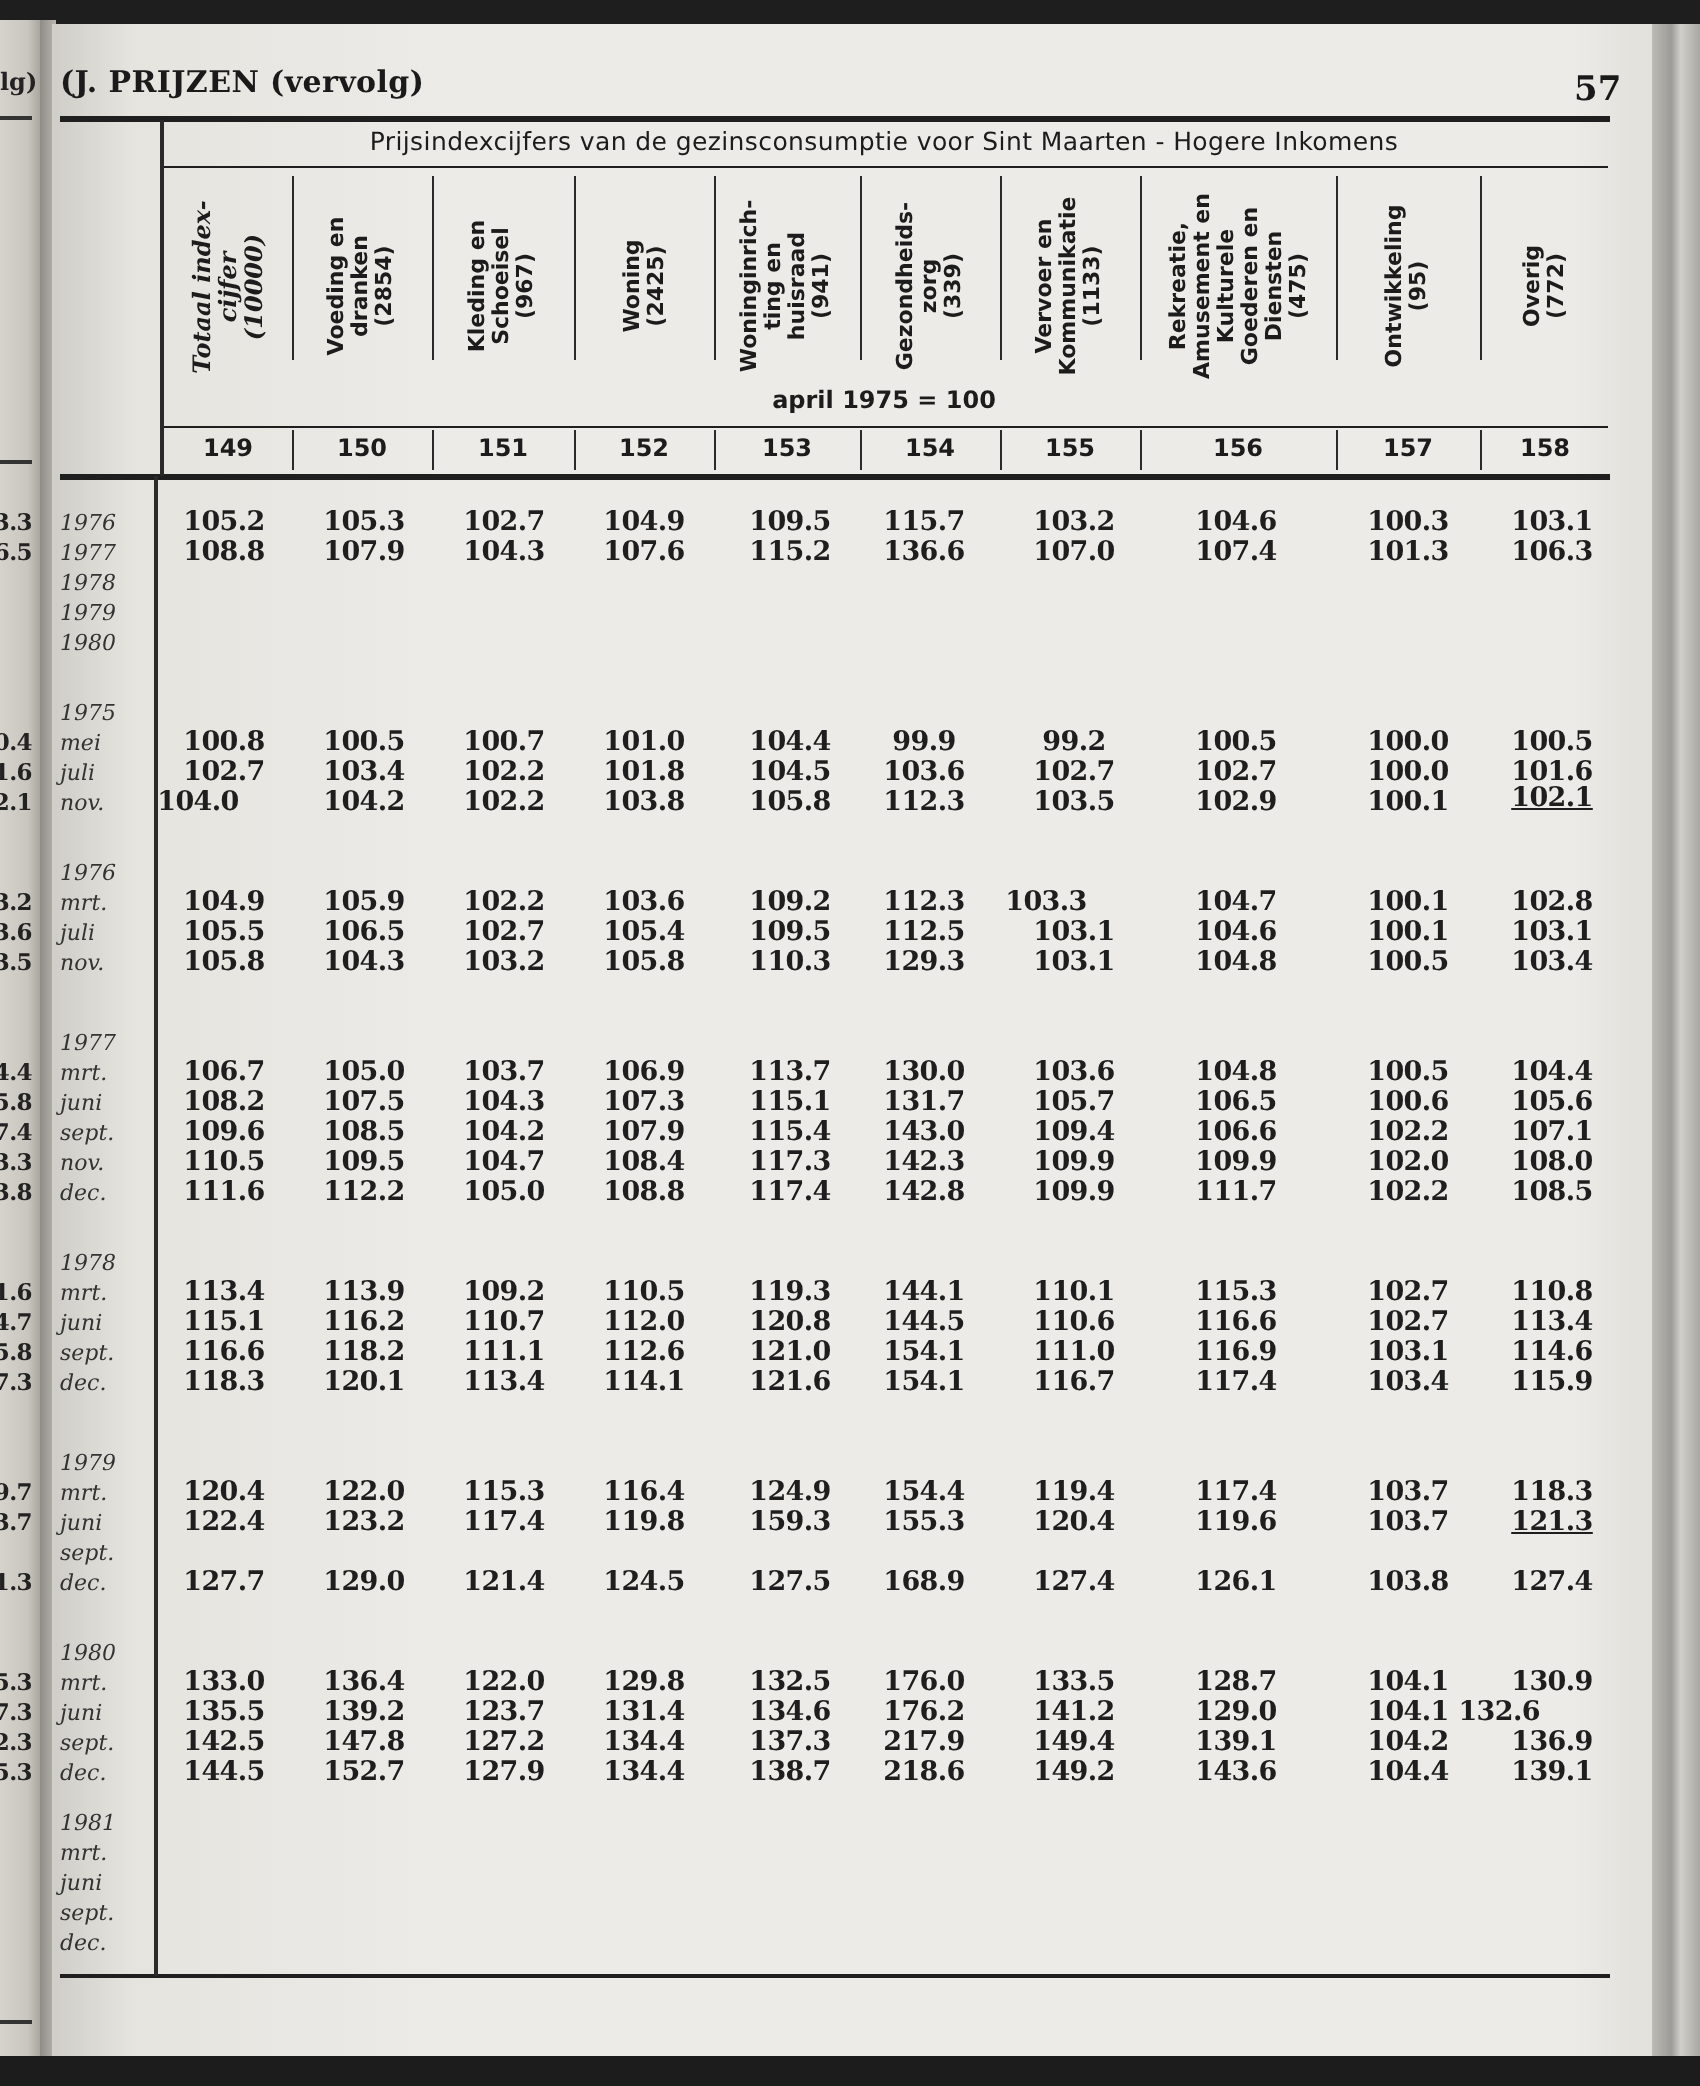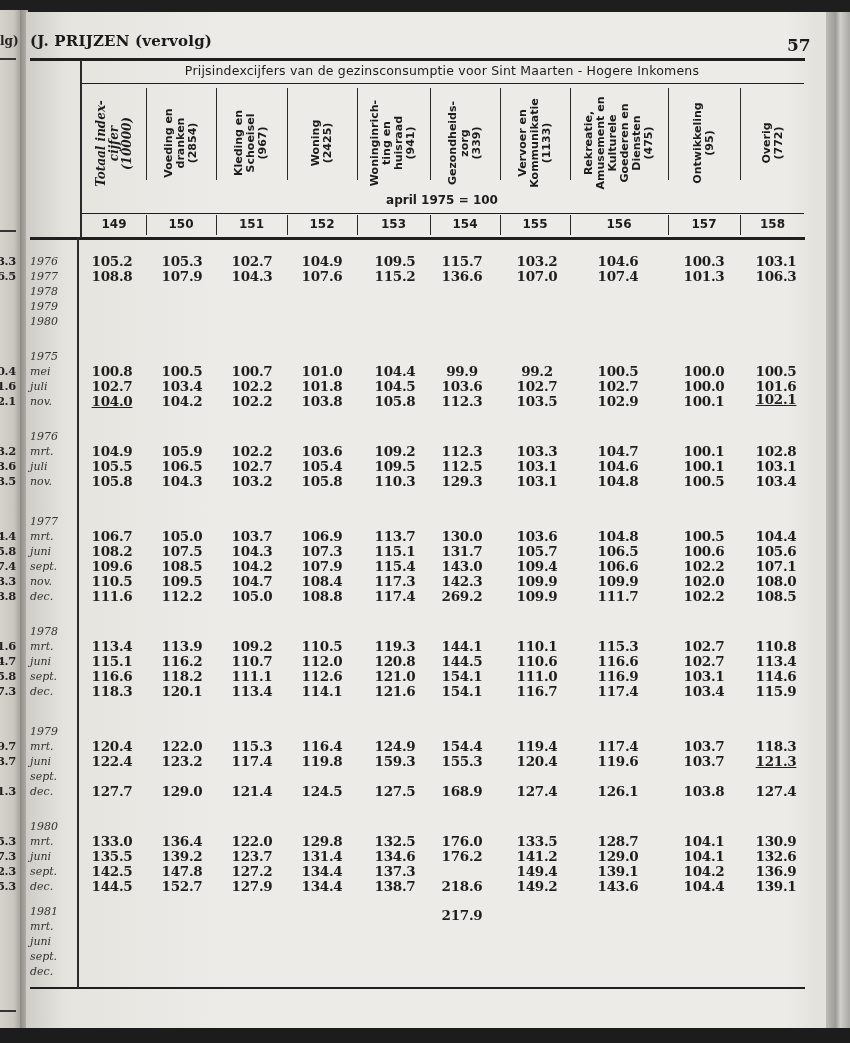--- a/index.html
+++ b/index.html
@@ -286,37 +286,37 @@
     <div class="cell" style="left: 82px; width: 60px; top: 378px;">102.7</div>
     <div class="cell" style="left: 152px; width: 60px; top: 378px;">103.4</div>
     <div class="cell" style="left: 222px; width: 60px; top: 378px;">102.2</div>
     <div class="cell" style="left: 292px; width: 60px; top: 378px;">101.8</div>
     <div class="cell" style="left: 365px; width: 60px; top: 378px;">104.5</div>
     <div class="cell" style="left: 432px; width: 60px; top: 378px;">103.6</div>
     <div class="cell" style="left: 507px; width: 60px; top: 378px;">102.7</div>
     <div class="cell" style="left: 588px; width: 60px; top: 378px;">102.7</div>
     <div class="cell" style="left: 674px; width: 60px; top: 378px;">100.0</div>
     <div class="cell" style="left: 746px; width: 60px; top: 378px;">101.6</div>
-    <div class="cell" style="left: 82px; width: 60px; top: 393px; text-decoration: underline;">104.0</div>
+    <div class="cell" style="left: 69px; width: 60px; top: 393px;">104.0</div>
     <div class="cell" style="left: 152px; width: 60px; top: 393px;">104.2</div>
     <div class="cell" style="left: 222px; width: 60px; top: 393px;">102.2</div>
     <div class="cell" style="left: 292px; width: 60px; top: 393px;">103.8</div>
     <div class="cell" style="left: 365px; width: 60px; top: 393px;">105.8</div>
     <div class="cell" style="left: 432px; width: 60px; top: 393px;">112.3</div>
     <div class="cell" style="left: 507px; width: 60px; top: 393px;">103.5</div>
     <div class="cell" style="left: 588px; width: 60px; top: 393px;">102.9</div>
     <div class="cell" style="left: 674px; width: 60px; top: 393px;">100.1</div>
     <div class="cell" style="left: 746px; width: 60px; top: 391px; text-decoration: underline;">102.1</div>
     <div class="cell" style="left: 82px; width: 60px; top: 443px;">104.9</div>
     <div class="cell" style="left: 152px; width: 60px; top: 443px;">105.9</div>
     <div class="cell" style="left: 222px; width: 60px; top: 443px;">102.2</div>
     <div class="cell" style="left: 292px; width: 60px; top: 443px;">103.6</div>
     <div class="cell" style="left: 365px; width: 60px; top: 443px;">109.2</div>
     <div class="cell" style="left: 432px; width: 60px; top: 443px;">112.3</div>
-    <div class="cell" style="left: 507px; width: 60px; top: 443px;">103.3</div>
+    <div class="cell" style="left: 493px; width: 60px; top: 443px;">103.3</div>
     <div class="cell" style="left: 588px; width: 60px; top: 443px;">104.7</div>
     <div class="cell" style="left: 674px; width: 60px; top: 443px;">100.1</div>
     <div class="cell" style="left: 746px; width: 60px; top: 443px;">102.8</div>
     <div class="cell" style="left: 82px; width: 60px; top: 458px;">105.5</div>
     <div class="cell" style="left: 152px; width: 60px; top: 458px;">106.5</div>
     <div class="cell" style="left: 222px; width: 60px; top: 458px;">102.7</div>
     <div class="cell" style="left: 292px; width: 60px; top: 458px;">105.4</div>
     <div class="cell" style="left: 365px; width: 60px; top: 458px;">109.5</div>
     <div class="cell" style="left: 432px; width: 60px; top: 458px;">112.5</div>
     <div class="cell" style="left: 507px; width: 60px; top: 458px;">103.1</div>
@@ -371,21 +371,21 @@
     <div class="cell" style="left: 432px; width: 60px; top: 573px;">142.3</div>
     <div class="cell" style="left: 507px; width: 60px; top: 573px;">109.9</div>
     <div class="cell" style="left: 588px; width: 60px; top: 573px;">109.9</div>
     <div class="cell" style="left: 674px; width: 60px; top: 573px;">102.0</div>
     <div class="cell" style="left: 746px; width: 60px; top: 573px;">108.0</div>
     <div class="cell" style="left: 82px; width: 60px; top: 588px;">111.6</div>
     <div class="cell" style="left: 152px; width: 60px; top: 588px; text-align: center;">112.2</div>
     <div class="cell" style="left: 222px; width: 60px; top: 588px;">105.0</div>
     <div class="cell" style="left: 292px; width: 60px; top: 588px;">108.8</div>
     <div class="cell" style="left: 365px; width: 60px; top: 588px;">117.4</div>
-    <div class="cell" style="left: 432px; width: 60px; top: 588px;">269.2</div>
+    <div class="cell" style="left: 432px; width: 60px; top: 588px;">142.8</div>
     <div class="cell" style="left: 507px; width: 60px; top: 588px;">109.9</div>
     <div class="cell" style="left: 588px; width: 60px; top: 588px;">111.7</div>
     <div class="cell" style="left: 674px; width: 60px; top: 588px;">102.2</div>
     <div class="cell" style="left: 746px; width: 60px; top: 588px;">108.5</div>
     <div class="cell" style="left: 82px; width: 60px; top: 638px;">113.4</div>
     <div class="cell" style="left: 152px; width: 60px; top: 638px;">113.9</div>
     <div class="cell" style="left: 222px; width: 60px; top: 638px;">109.2</div>
     <div class="cell" style="left: 292px; width: 60px; top: 638px;">110.5</div>
     <div class="cell" style="left: 365px; width: 60px; top: 638px;">119.3</div>
     <div class="cell" style="left: 432px; width: 60px; top: 638px;">144.1</div>
@@ -465,27 +465,27 @@
     <div class="cell" style="left: 746px; width: 60px; top: 833px;">130.9</div>
     <div class="cell" style="left: 82px; width: 60px; top: 848px;">135.5</div>
     <div class="cell" style="left: 152px; width: 60px; top: 848px;">139.2</div>
     <div class="cell" style="left: 222px; width: 60px; top: 848px;">123.7</div>
     <div class="cell" style="left: 292px; width: 60px; top: 848px;">131.4</div>
     <div class="cell" style="left: 365px; width: 60px; top: 848px;">134.6</div>
     <div class="cell" style="left: 432px; width: 60px; top: 848px;">176.2</div>
     <div class="cell" style="left: 507px; width: 60px; top: 848px;">141.2</div>
     <div class="cell" style="left: 588px; width: 60px; top: 848px;">129.0</div>
     <div class="cell" style="left: 674px; width: 60px; top: 848px;">104.1</div>
-    <div class="cell" style="left: 746px; width: 60px; top: 848px;">132.6</div>
+    <div class="cell" style="left: 710px; width: 60px; top: 848px; text-align: right;">132.6</div>
     <div class="cell" style="left: 82px; width: 60px; top: 863px;">142.5</div>
     <div class="cell" style="left: 152px; width: 60px; top: 863px;">147.8</div>
     <div class="cell" style="left: 222px; width: 60px; top: 863px;">127.2</div>
     <div class="cell" style="left: 292px; width: 60px; top: 863px;">134.4</div>
     <div class="cell" style="left: 365px; width: 60px; top: 863px;">137.3</div>
-    <div class="cell" style="left: 432px; width: 60px; top: 863px; margin-top: 44px;">217.9</div>
+    <div class="cell" style="left: 432px; width: 60px; top: 863px;">217.9</div>
     <div class="cell" style="left: 507px; width: 60px; top: 863px;">149.4</div>
     <div class="cell" style="left: 588px; width: 60px; top: 863px;">139.1</div>
     <div class="cell" style="left: 674px; width: 60px; top: 863px;">104.2</div>
     <div class="cell" style="left: 746px; width: 60px; top: 863px;">136.9</div>
     <div class="cell" style="left: 82px; width: 60px; top: 878px;">144.5</div>
     <div class="cell" style="left: 152px; width: 60px; top: 878px;">152.7</div>
     <div class="cell" style="left: 222px; width: 60px; top: 878px;">127.9</div>
     <div class="cell" style="left: 292px; width: 60px; top: 878px;">134.4</div>
     <div class="cell" style="left: 365px; width: 60px; top: 878px;">138.7</div>
     <div class="cell" style="left: 432px; width: 60px; top: 878px;">218.6</div>

